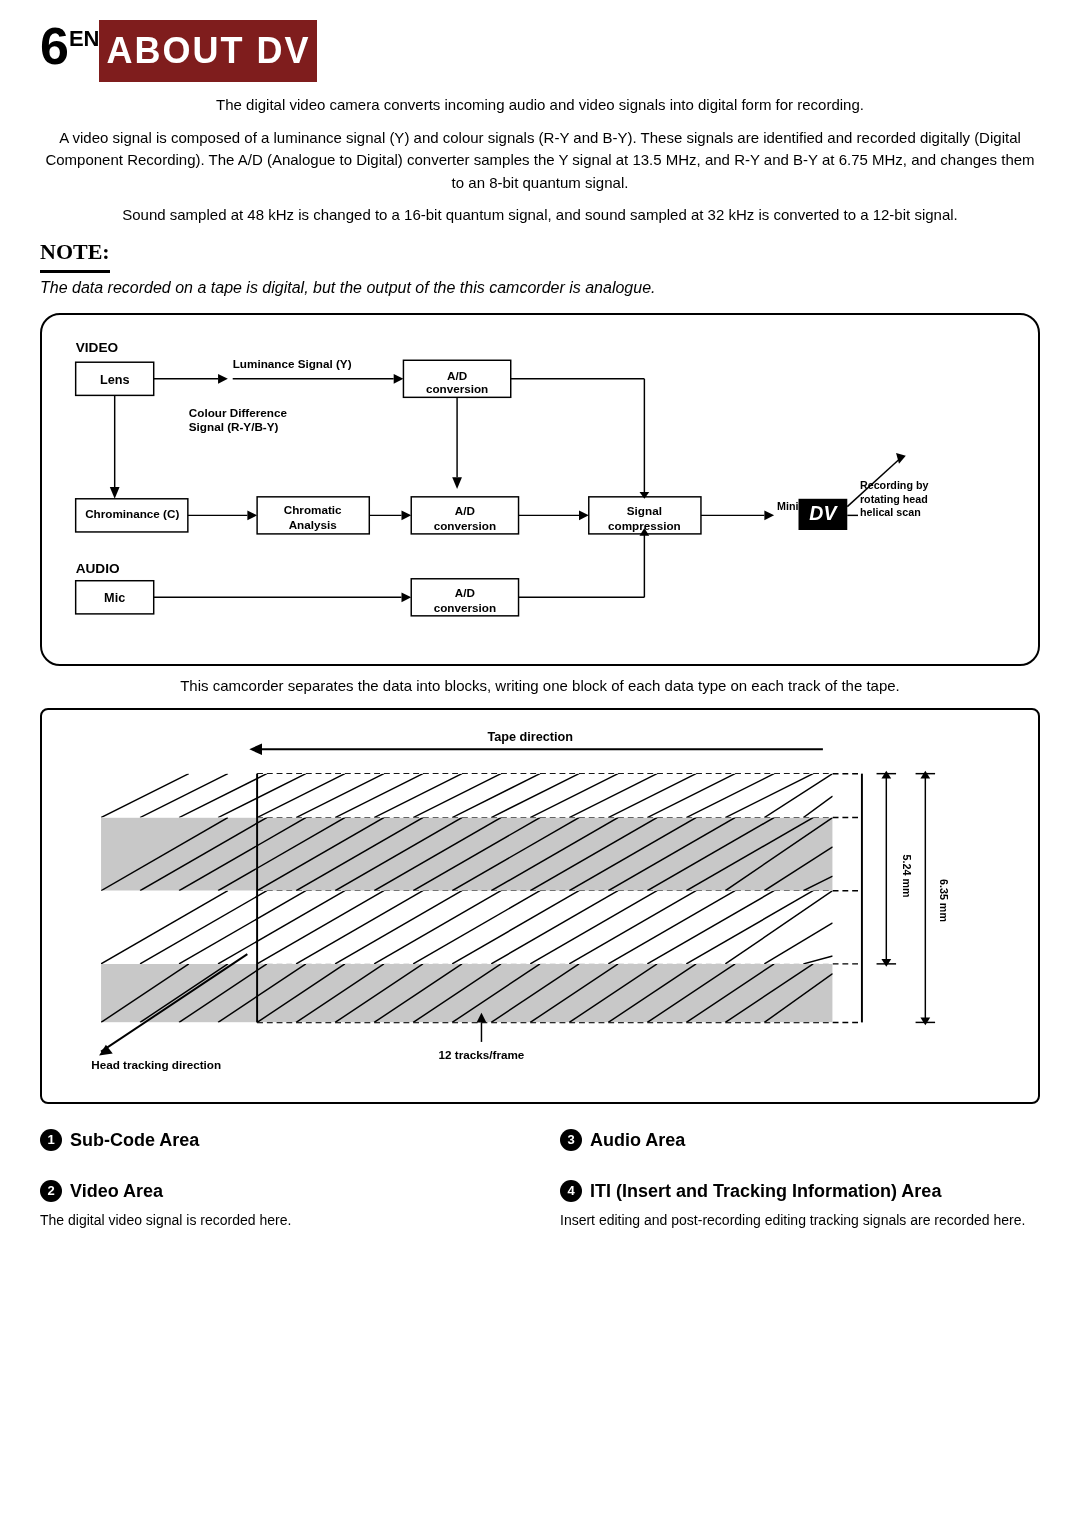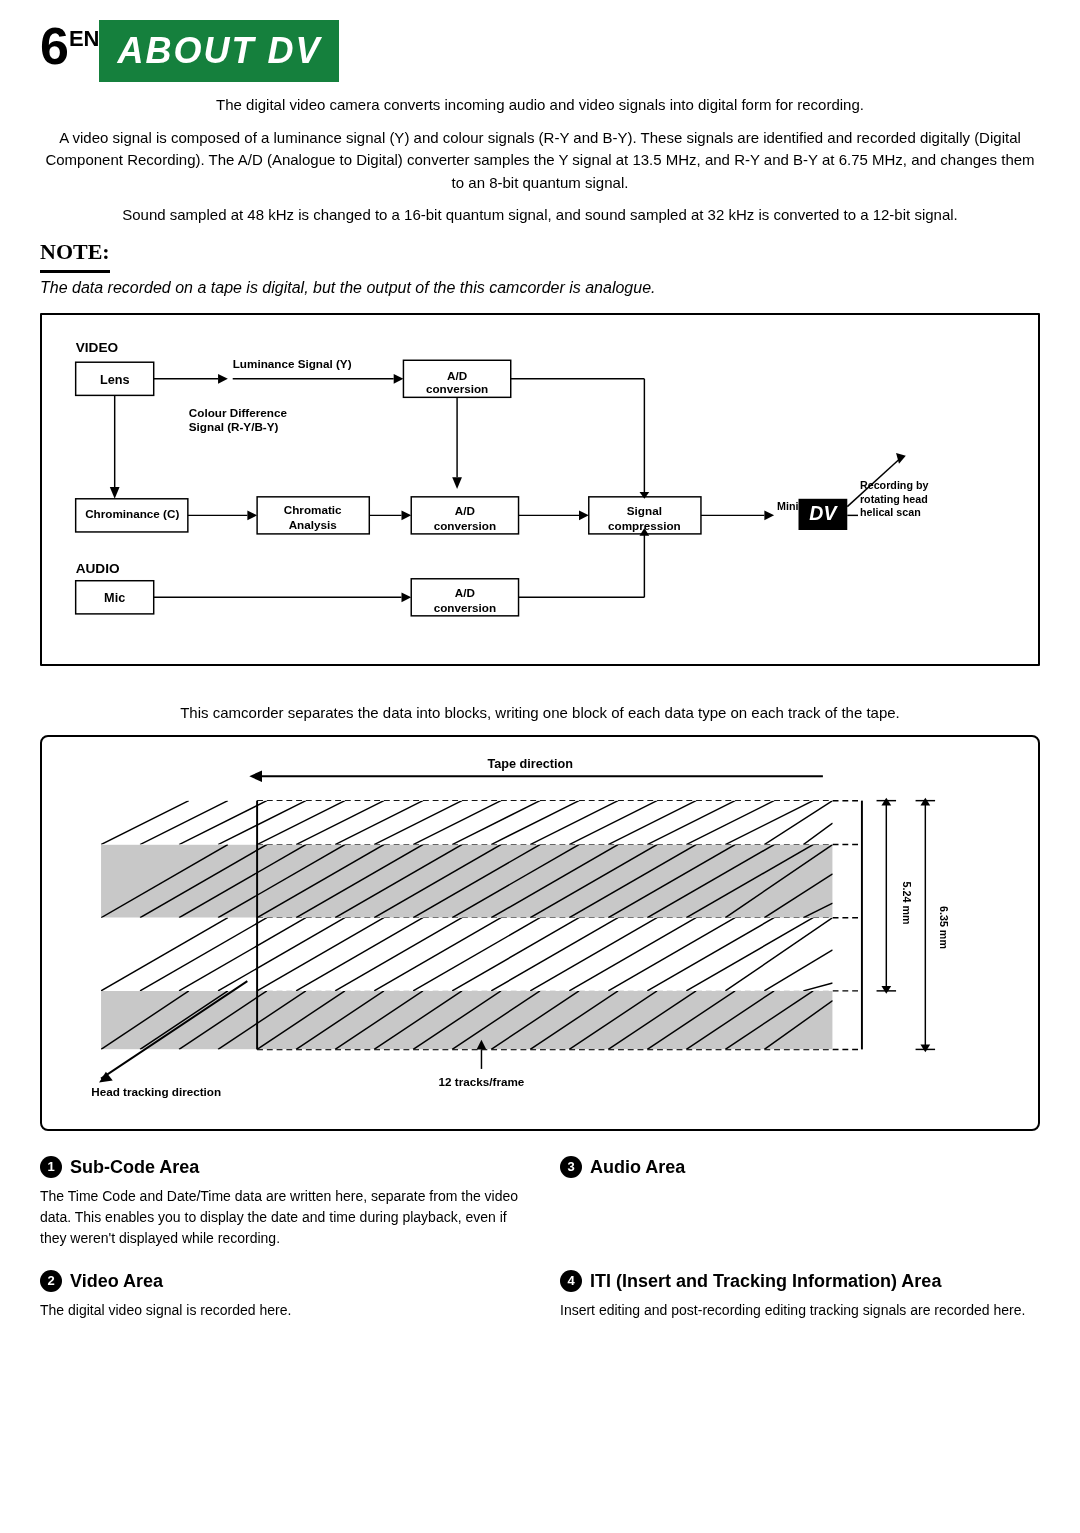--- a/index.html
+++ b/index.html
@@ -24,26 +24,25 @@
     .page-number {
       font-size: 52px;
       font-weight: bold;
       line-height: 1;
     }
     .page-number sup {
       font-size: 22px;
       vertical-align: super;
     }
     .about-dv {
-      background: #15803d;
+      background: #7f1d1d;
       color: #fff;
       font-size: 36px;
       font-weight: bold;
-      font-style: italic;
-      padding: 6px 18px;
+      padding: 6px 7px;
       letter-spacing: 2px;
     }
 
     
     .body-text {
       margin-bottom: 10px;
       font-size: 15px;
       line-height: 1.5;
       text-align: center;
     }
@@ -60,23 +59,23 @@
     }
     .note-text {
       font-style: italic;
       font-size: 16px;
       margin-bottom: 14px;
     }
 
     
     .diagram-box {
       border: 2px solid #000;
-      border-radius: 1px;
+      border-radius: 20px;
       padding: 16px 20px;
-      margin-bottom: 36px;
+      margin-bottom: 9px;
       position: relative;
     }
 
     
     .diagram-svg {
       width: 100%;
     }
 
     
     .tape-diagram-box {
@@ -393,21 +392,20 @@
     <text x="900" y="185" font-family="Arial" font-weight="bold" font-size="11" text-anchor="middle" transform="rotate(90,900,185)">6.35 mm</text>
   </svg>
 </div>
 
 <div class="bottom-sections">
   <div class="bottom-section">
     <h3>
       <span class="bullet-num">1</span>
       <span>Sub-Code Area</span>
     </h3>
-    <p>The Time Code and Date/Time data are written here, separate from the video data. This enables you to display the date and time during playback, even if they weren't displayed while recording.</p>
   </div>
 
   <div class="bottom-section">
     <h3>
       <span class="bullet-num">3</span>
       <span>Audio Area</span>
     </h3>
   </div>
 
   <div class="bottom-section" style="margin-top: 10px;">

